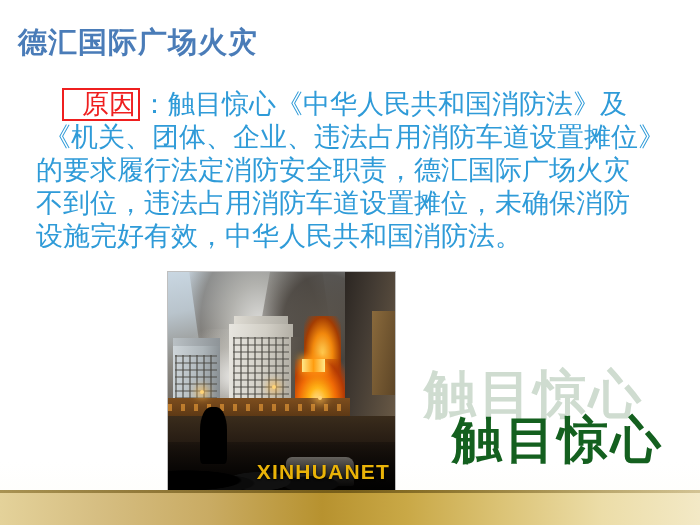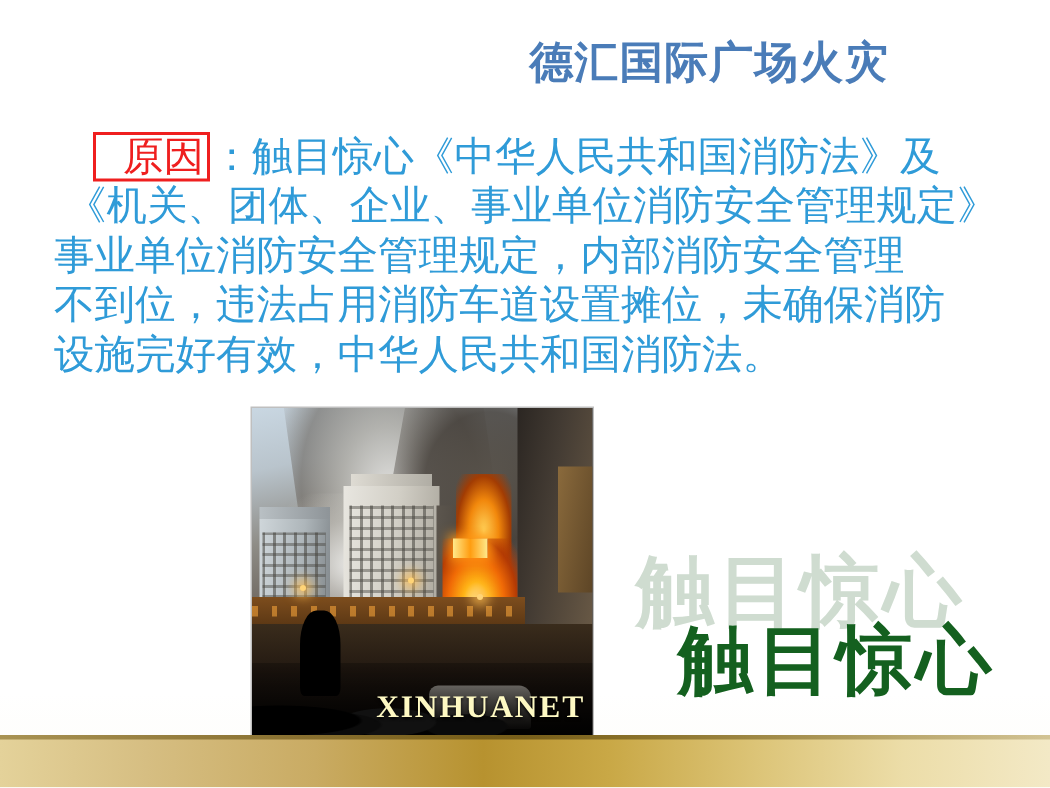--- a/index.html
+++ b/index.html
@@ -11,22 +11,22 @@
     position:relative;
   }
   #slide{
     position:absolute;left:0;top:0;width:700px;height:525px;
     background:linear-gradient(180deg,#ffffff 0%,#ffffff 88%,#fdfcf8 100%);
     overflow:hidden;
   }
 
   
   #title{
-    position:absolute;left:6px;top:27px;width:587px;
-    text-align:right;
+    position:absolute;left:18px;top:27px;width:587px;
+    text-align:left;
     font-size:29px;
     font-weight:bold;
     color:#4a7cb8;
     letter-spacing:1px;
     line-height:1.1;
     white-space:nowrap;
   }
 
   
   #body-text{
@@ -158,24 +158,24 @@
     position:absolute;left:52%;bottom:2%;width:30%;height:13%;
     border-radius:6px 8px 2px 2px;
     background:linear-gradient(180deg,#b9b4ac 0%,#8a857d 55%,#3c3833 100%);
   }
   #photo .silhouette{
     position:absolute;left:14%;bottom:12%;width:12%;height:26%;
     background:#000;border-radius:40% 40% 10% 10%;
   }
   #watermark{
     position:absolute;right:5px;bottom:6px;
-    font-size:21px;font-weight:bold;color:#fef9c3;
+    font-size:21px;font-weight:bold;color:#eab308;
     letter-spacing:1.2px;
     text-shadow:0 1px 2px rgba(0,0,0,.9);
-    font-family:Liberation Serif, serif;
+    font-family:Liberation Sans, sans-serif;
   }
 
   
   #green-ghost{
     position:absolute;left:424px;top:360px;
     font-size:52px;font-weight:bold;
     color:#cfdcd0;
     font-family:"Liberation Serif","DejaVu Serif",serif;
     letter-spacing:3px;
     white-space:nowrap;
@@ -209,22 +209,22 @@
 </style>
 </head>
 <body>
 
 <div id="slide">
 
   <div id="title">德汇国际广场火灾</div>
 
   <div id="body-text">
     <div class="bodyline line-1"><span id="cause-tag">原因</span><span>：触目惊心《中华人民共和国消防法》及</span></div>
-    <div class="bodyline line-2">《机关、团体、企业、事业单位消防安全管理规定》</div>
-    <div class="bodyline line-3">事业单位消防安全管理规定，内部消防安全管理</div>
+    <div class="bodyline line-2">《机关、团体、企业、违法占用消防车道设置摊位》</div>
+    <div class="bodyline line-3">的要求履行法定消防安全职责，德汇国际广场火灾</div>
     <div class="bodyline line-4">不到位，违法占用消防车道设置摊位，未确保消防</div>
     <div class="bodyline line-5">设施完好有效，中华人民共和国消防法。</div>
   </div>
 
   <div id="photo">
     <div class="sky"></div>
     <div class="smoke1"></div>
     <div class="smoke2"></div>
     <div class="smoke3"></div>
     <div class="tower-left">

